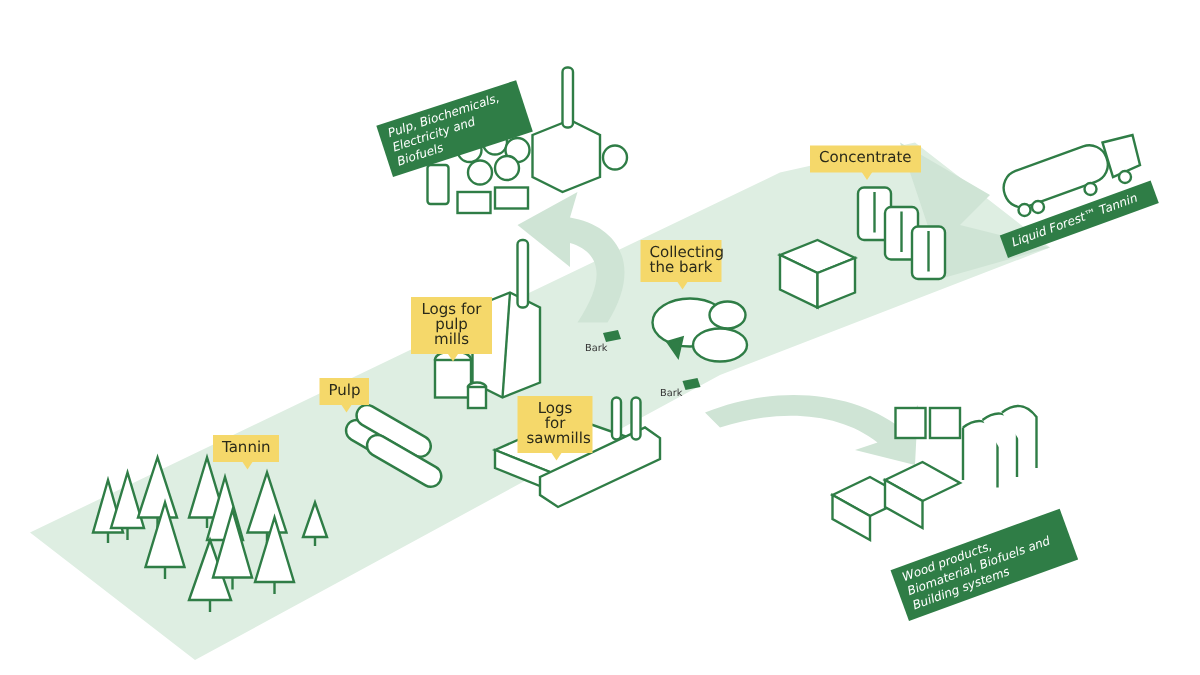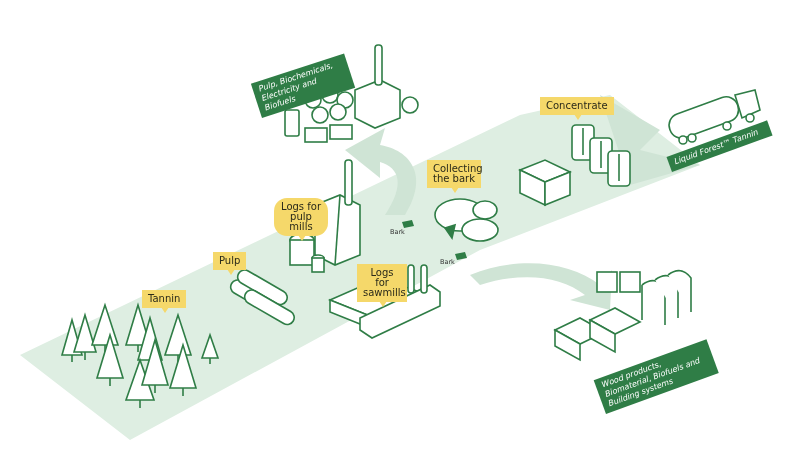--- a/index.html
+++ b/index.html
@@ -156,22 +156,22 @@
         <rect x="620" y="272" width="20" height="20"></rect>
       <path d="M642,285 L642,320 M642,285 Q655,275 665,288 L665,325"></path>
       <path d="M655,280 Q668,270 678,283 L678,318"></path>
       <path d="M668,275 Q681,265 691,278 L691,312"></path>
     </g>
   </svg>
 
   
   <div class="ylabel" style="left:142px; top:290px;">Tannin</div>
   <div class="ylabel" style="left:213px; top:252px;">Pulp</div>
-  <div class="ylabel" style="left:274px; top:198px; width:42px;border-radius:13px;">Logs for pulp mills</div>
-  <div class="ylabel" style="left:357px; top:264px; width:38px;">Logs for sawmills</div>
+  <div class="ylabel" style="left:274px; top:198px; width:42px;">Logs for pulp mills</div>
+  <div class="ylabel" style="left:345px; top:264px; width:38px;">Logs for sawmills</div>
   <div class="ylabel" style="left:427px; top:160px; width:42px;">Collecting the bark</div>
   <div class="ylabel" style="left:540px; top:97px;">Concentrate</div>
 
   <div class="bark" style="left:390px; top:228px;">Bark</div>
   <div class="bark" style="left:440px; top:258px;">Bark</div>
 
   
   <div class="glabel" style="left:262px; top:82px; width:86px; transform:rotate(-18deg);">Pulp, Biochemicals, Electricity and Biofuels</div>
   <div class="glabel" style="left:672px; top:156px; width:95px; transform:rotate(-20deg);">Liquid Forest™ Tannin</div>
   <div class="glabel" style="left:606px; top:378px; width:108px; transform:rotate(-20deg);">Wood products, Biomaterial, Biofuels and Building systems</div>

